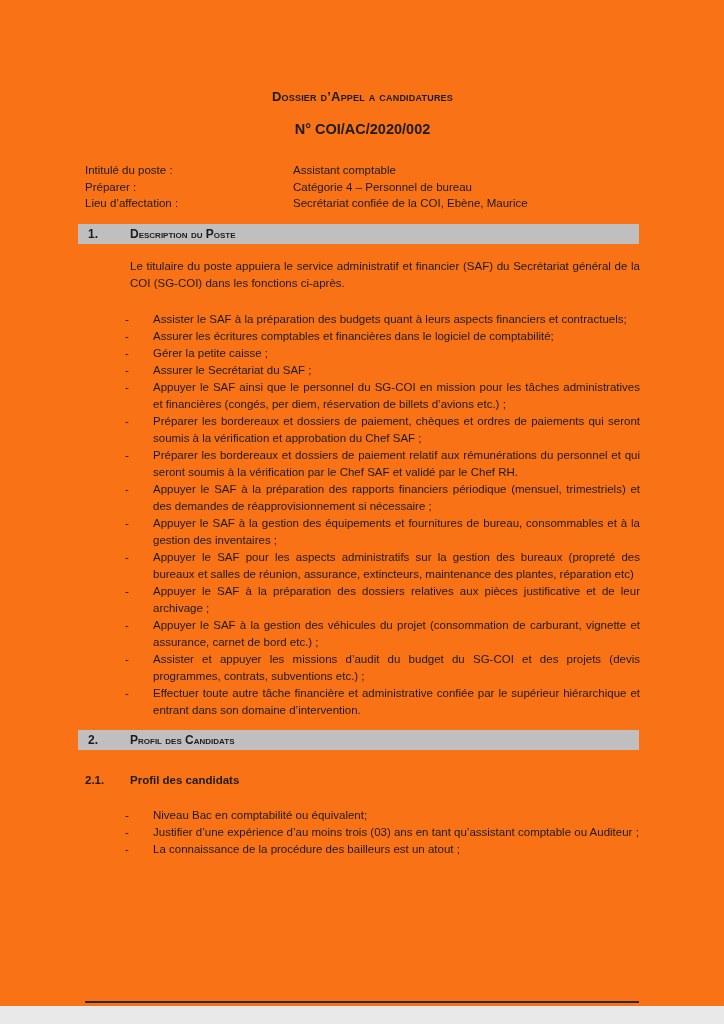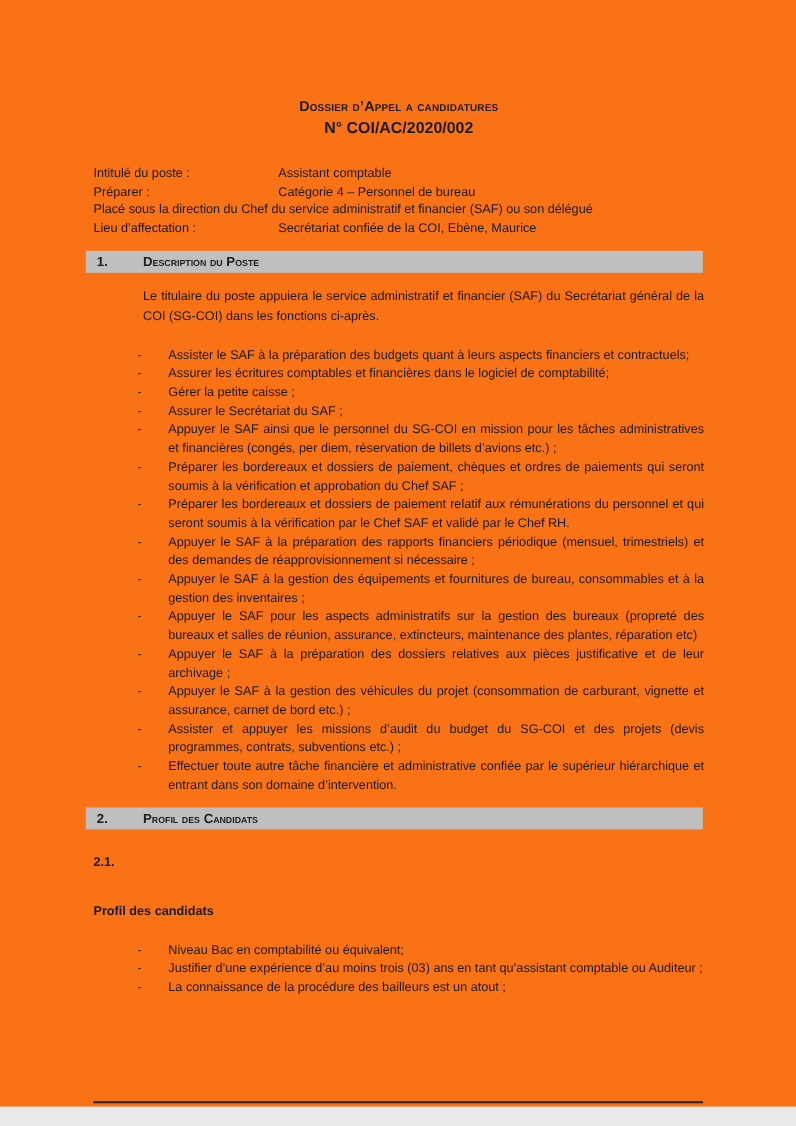--- a/index.html
+++ b/index.html
@@ -24,25 +24,25 @@
   
   .title-block{text-align:center;}
   .doc-title{
     font-size:13px;font-weight:bold;
     font-variant:small-caps;
     letter-spacing:.2px;
     line-height:18px;
   }
   .doc-number{
     font-size:14.5px;font-weight:bold;
-    line-height:19px;margin-top:2px;
+    line-height:19px;margin-top:14px;
   }
   
   .meta{margin-top:23px;font-size:11.5px;line-height:16.5px;}
-  .meta-row{display:flex;}
+  .meta-row{display:flex;gap:40px;}
   .meta-label{flex:0 0 168px;}
   .meta-value{flex:1;text-align:justify;}
   
   .section-bar{
     position:relative;
     margin-left:-7px;
     width:561px;
     background:#bfbfbf;
     height:20px;
     display:flex;align-items:center;
@@ -65,21 +65,21 @@
     display:flex;
     margin-left:40px;
     font-size:11.5px;line-height:17px;
   }
   .bullet .dash{flex:0 0 28px;}
   .bullet p{margin:0;flex:1;text-align:justify;}
   
   .subheading{
     display:flex;
     margin-top:22px;
-    font-size:11.5px;font-weight:bold;line-height:17px;flex-direction:column;
+    font-size:11.5px;font-weight:bold;line-height:17px;
   }
   .subheading .sub-num{flex:0 0 45px;}
   
   .footer{
     position:absolute;
     left:85px;right:85px;
     top:1001px;
     border-top:2px solid #2a2a2a;
     padding-top:2px;
     display:flex;justify-content:space-between;
@@ -100,21 +100,20 @@
     <div class="meta">
       <div class="meta-row">
         <div class="meta-label">Intitulé du poste :</div>
         <div class="meta-value">Assistant comptable</div>
       </div>
       <div class="meta-row">
         <div class="meta-label">Préparer :</div>
         <div class="meta-value">Catégorie 4 – Personnel de bureau</div>
       </div>
       <div class="meta-row">
-        <div class="meta-value">Placé sous la direction du Chef du service administratif et financier (SAF) ou son délégué</div>
       </div>
       <div class="meta-row">
         <div class="meta-label">Lieu d’affectation :</div>
         <div class="meta-value">Secrétariat confiée de la COI, Ebène, Maurice</div>
       </div>
     </div>
 
     <div class="section-bar bar-1">
       <span class="sec-num">1.</span>
       <span class="sec-title">Description du Poste</span>

